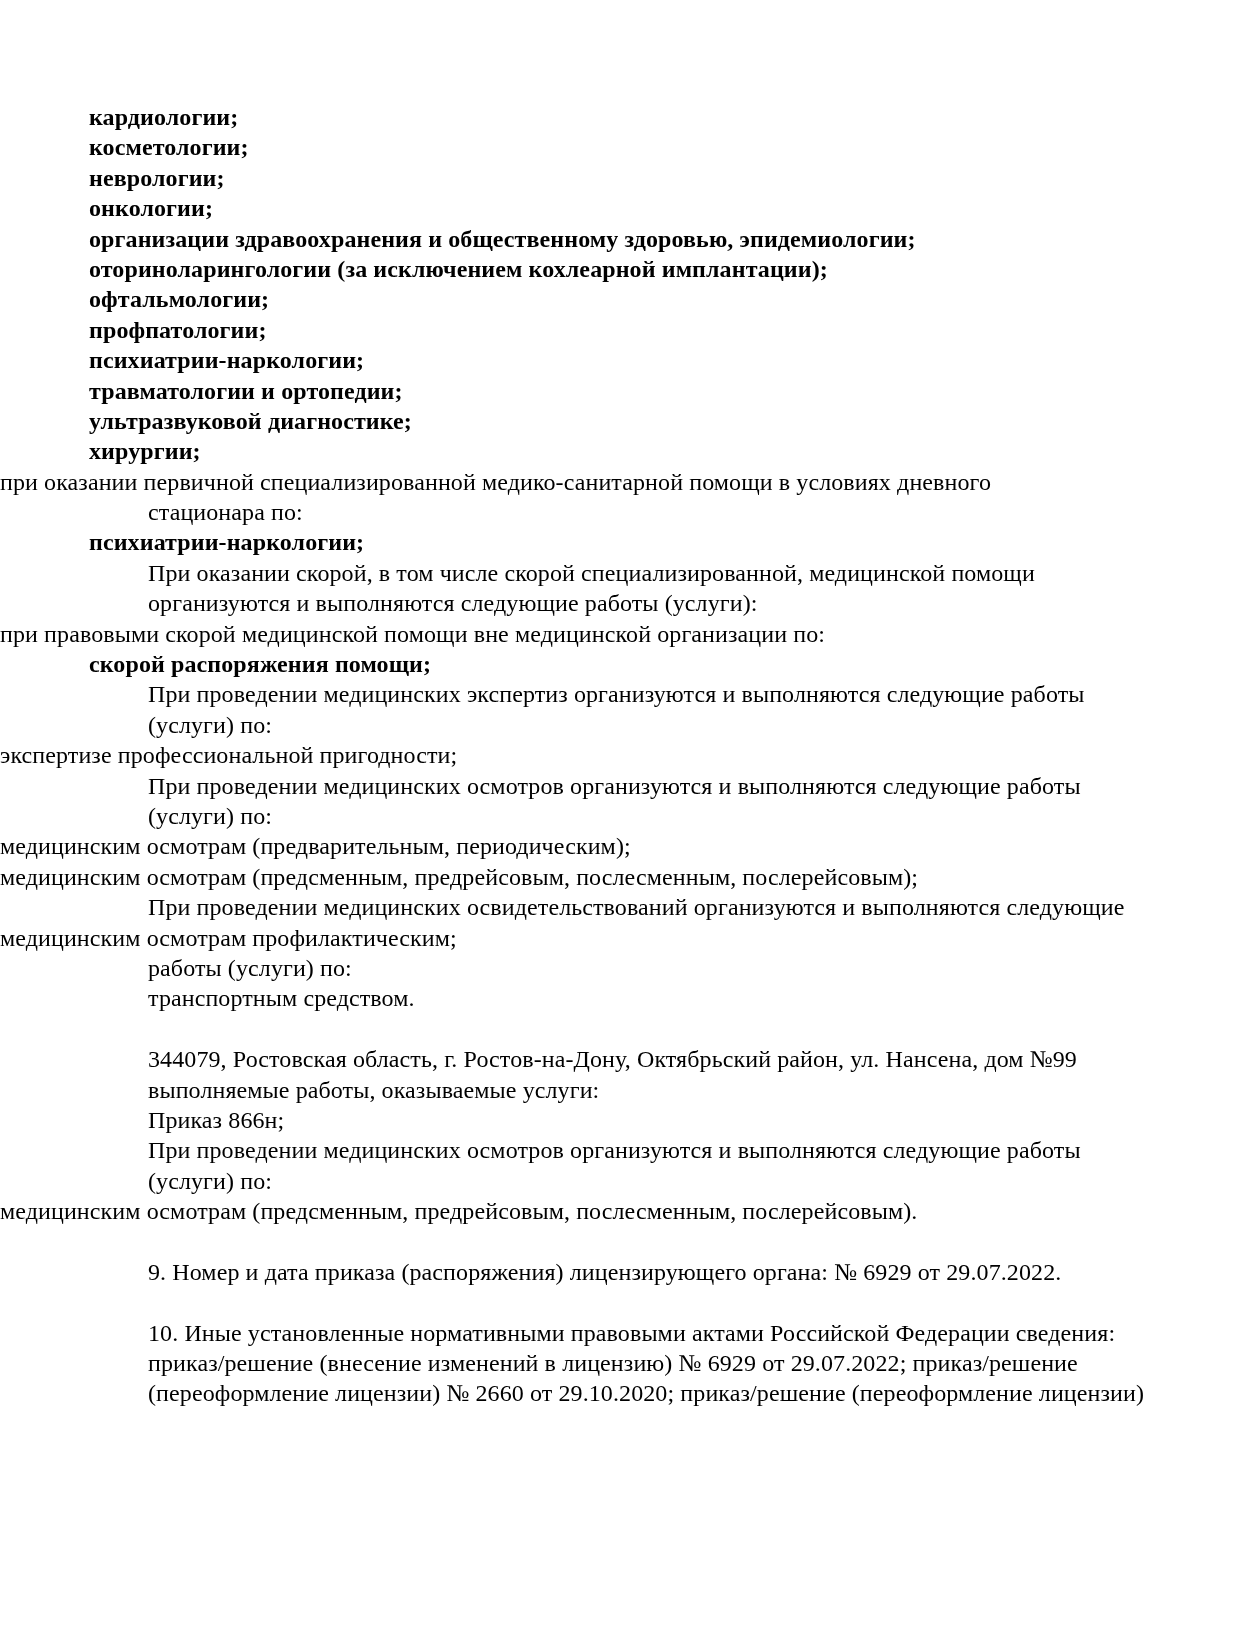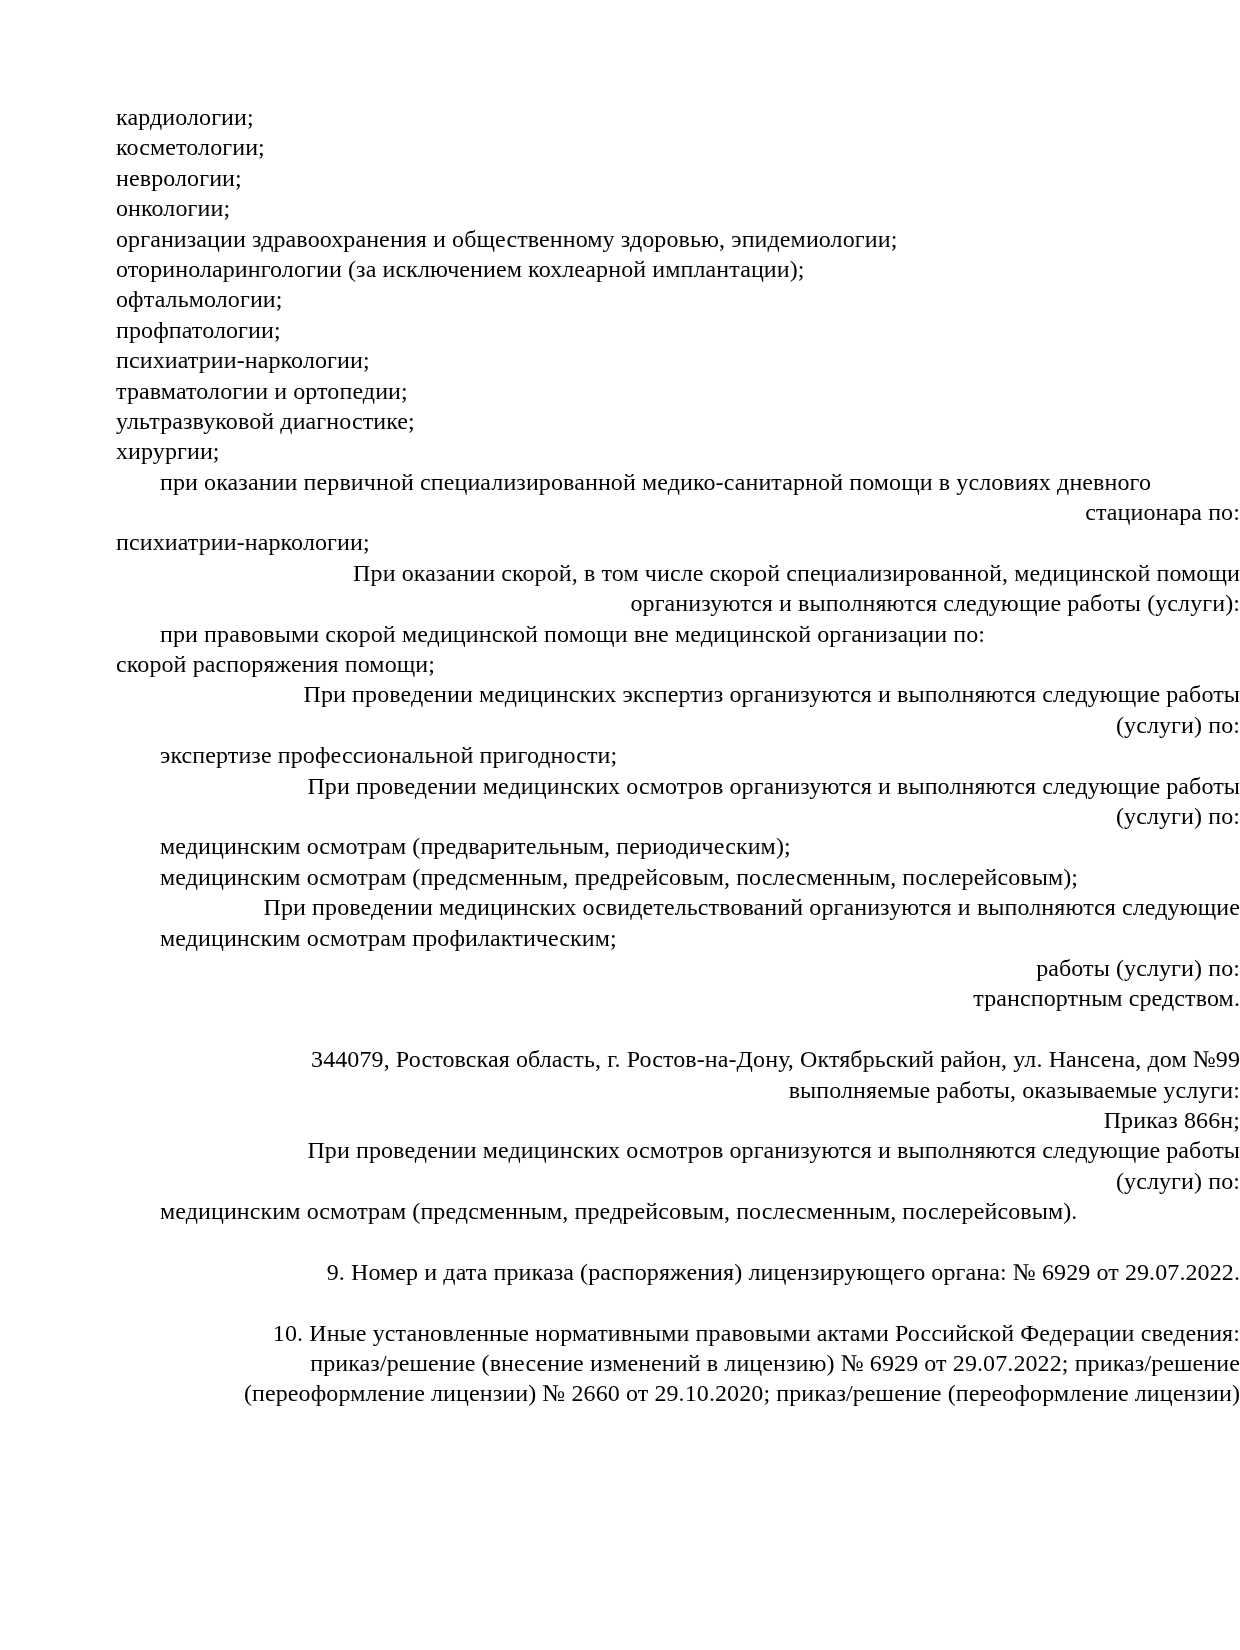--- a/index.html
+++ b/index.html
@@ -24,23 +24,23 @@
     top: 102px;
     left: 0;
     right: 0;
   }
   .line {
     height: 30.4px;
     line-height: 30.4px;
     white-space: nowrap;
     letter-spacing: 0.1px;
   }
-  .indent-0 { padding-left: 148px; text-align: right; }
-  .indent-1 { padding-left: 160px; }
-  .indent-2 { padding-left: 116px; }
+  .indent-0 { padding-left: 148px; }
+  .indent-1 { }
+  .indent-2 { padding-left: 89px; font-weight: bold; }
 </style>
 </head>
 <body>
 
 <div class="page" style="background: rgb(255, 255, 255); color: rgb(0, 0, 0);">
   <div class="doc">
       <div class="line indent-2">кардиологии;</div>
       <div class="line indent-2">косметологии;</div>
       <div class="line indent-2">неврологии;</div>
       <div class="line indent-2">онкологии;</div>

